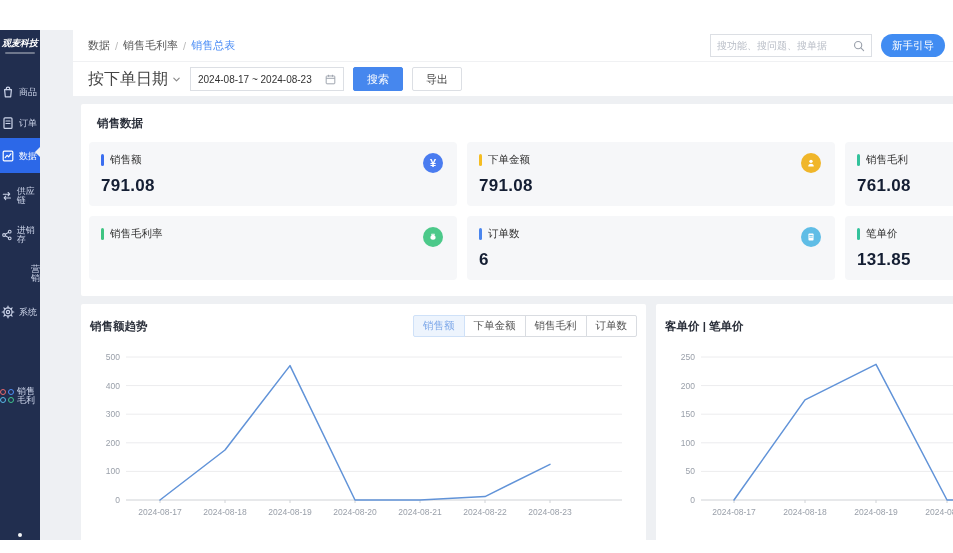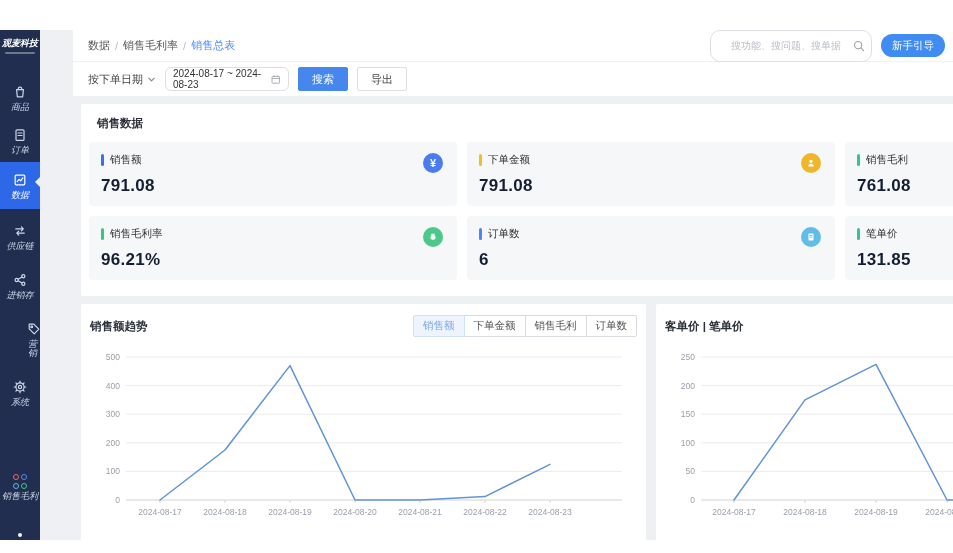--- a/index.html
+++ b/index.html
@@ -7,53 +7,53 @@
     font-family:"Liberation Sans","DejaVu Sans",sans-serif; }
   .app { position:absolute; top:30px; left:0; width:953px; height:510px;
     display:flex; overflow:hidden; background:#eef0f3;gap:33px; }
 
   
   .sidebar { width:40px; flex-shrink:0; background:#212e4f; color:#cdd5ea;
     position:relative; display:flex; flex-direction:column; align-items:stretch; }
   .logo { color:#fff; font-size:9px; font-weight:bold; font-style:italic;
     text-align:center; padding-top:7px; letter-spacing:0; white-space:nowrap; }
   .logo-sub { height:2px; margin:2px 5px 0; background:rgba(255,255,255,.35); border-radius:1px; }
-  .nav-item { display:flex; flex-direction:column; align-items:center; gap:3px;
-    padding:8px 0 7px; font-size:9px; cursor:pointer; line-height:1;font-style:italic; }
+  .nav-item { display:flex; flex-direction:row; align-items:center; gap:3px;
+    padding:8px 0 7px; font-size:9px; cursor:pointer; line-height:1; }
   .nav-item svg { width:16px; height:16px; display:block; }
   .nav-item.active { background:#2c68e8; color:#fff; padding:10px 0 9px; position:relative; }
   .nav-item.active .notch { position:absolute; right:0; top:50%; margin-top:-9px;
     width:0; height:0; border-top:5px solid transparent; border-bottom:5px solid transparent;
     border-right:5px solid #eef0f3; }
   .app-center-icon { width:15px; height:15px; display:grid; grid-template-columns:1fr 1fr; gap:2px; }
   .app-center-icon i { width:6px; height:6px; border-radius:50%; border:1.5px solid; display:block; }
   .sb-dot { position:absolute; bottom:3px; left:50%; margin-left:-2px; width:4px; height:4px;
     border-radius:50%; background:#fff; opacity:.95; }
 
   
   .main { flex:1; min-width:0; position:relative; overflow:hidden; }
   .topbar { height:32px; background:#fff; border-bottom:1px solid #f0f1f3;
     display:flex; align-items:center; justify-content:space-between; padding:0 8px 0 15px; }
   .crumbs { display:flex; align-items:center; gap:5px; font-size:11px; color:#555; }
   .crumb { cursor:pointer; }
   .crumb.current { color:#4a8cf5; }
   .crumb-sep { color:#bbb; }
   .topbar-right { display:flex; align-items:center; gap:9px; }
-  .searchbox { width:162px; height:32px; border:1px solid #dcdfe4; border-radius:10px;
-    display:flex; align-items:center; padding:0 6px 0 20px; background:#fff; }
+  .searchbox { width:162px; height:23px; border:1px solid #dcdfe4; border-radius:0;
+    display:flex; align-items:center; padding:0 6px 0 6px; background:#fff; }
   .searchbox input { border:0; outline:0; flex:1; font-size:10px; color:#333; min-width:0;
     font-family:inherit; }
   .searchbox input::placeholder { color:#b9bec7; }
   .guide-btn { height:23px; border:0; border-radius:12px; background:#418cf2; color:#fff;
     font-size:10.5px; padding:0 11px; cursor:pointer; font-family:inherit; }
 
   .filterbar { height:34px; background:#fff; display:flex; align-items:center;
     gap:9px; padding:0 15px; }
-  .datetype { display:flex; align-items:center; gap:4px; font-size:11px; color:#444; cursor:pointer;justify-content:space-between; }
-  .dateinput { width:124px; height:24px; border:1px solid #dcdfe4; border-radius:6px;
+  .datetype { display:flex; align-items:center; gap:4px; font-size:16px; color:#444; cursor:pointer;justify-content:space-between; }
+  .dateinput { width:154px; height:24px; border:1px solid #dcdfe4; border-radius:0;
     display:flex; align-items:center; justify-content:space-between; padding:0 7px;
     font-size:10px; color:#333; background:#fff; cursor:pointer; }
   .btn { height:24px; border-radius:2px; font-size:11px; padding:0 13px; cursor:pointer;
     font-family:inherit; }
   .btn-primary { background:#4687ee; border:1px solid #4687ee; color:#fff; }
   .btn-plain { background:#fff; border:1px solid #dcdfe4; color:#444; }
 
   .content { padding:8px 8px 0; width:1200px; }
   .panel { background:#fff; border-radius:2px; }
   .sales-panel { width:1140px; padding:12px 8px 16px; margin-bottom:8px; }
@@ -228,21 +228,20 @@
        <span class="accent" style="background:#33c29c"></span>
        <span>销售毛利</span>
      </div>
      <div class="card-value">761.08</div>
             </div>
             <div class="card">
               <div class="card-label">
        <span class="accent" style="background:#3ec482"></span>
        <span>销售毛利率</span>
      </div>
-     <div class="card-value">96.21%</div>
               <span class="card-icon" style="background:#4cc98a">
                 <svg viewBox="0 0 16 16">
                   <path d="M6.3 5.2 4.9 7.4c-1.2 2 .3 4.4 3.1 4.4s4.3-2.4 3.1-4.4L9.7 5.2z" fill="#fff"></path>
                   <path d="M6.1 4.4h3.8" stroke="#fff" stroke-width="1.4" stroke-linecap="round"></path>
                 </svg>
               </span>
             </div>
             <div class="card">
               <div class="card-label">
        <span class="accent" style="background:#4a86ee"></span>

